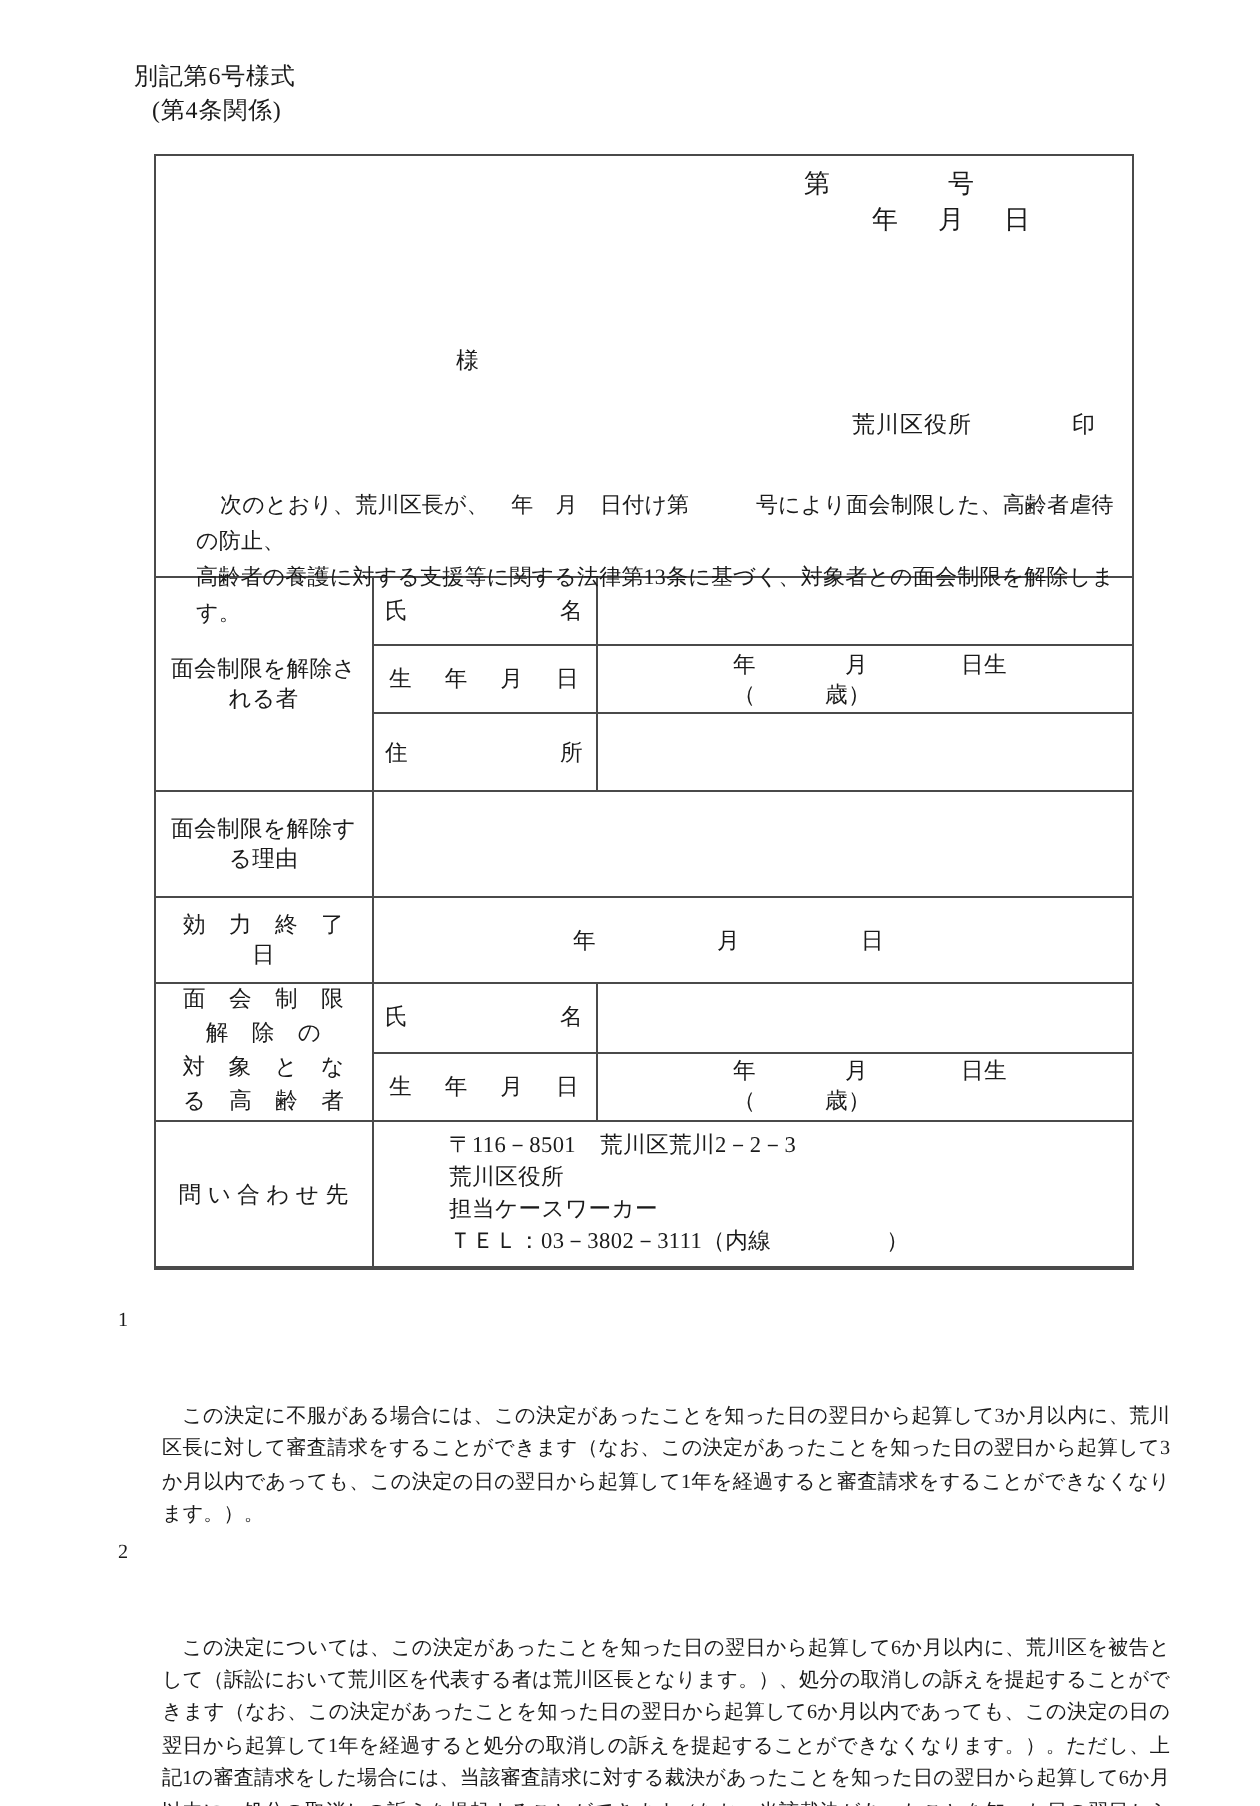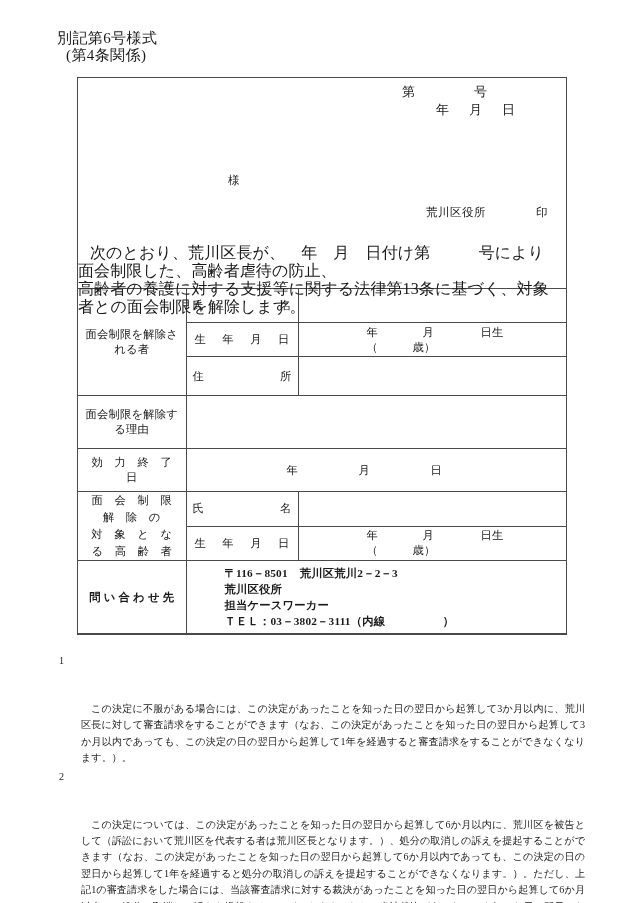--- a/index.html
+++ b/index.html
@@ -17,23 +17,23 @@
   }
 
   .page {
     position: absolute;
     inset: 0;
   }
 
   
   .form-header {
     position: absolute;
-    left: 57px;
+    left: 67px;
     top: 30px;
-    font-size: 15px;
+    font-size: 12px;
     line-height: 17px;
     letter-spacing: 0.4px;
   }
   .form-header .line2 { padding-left: 9px; }
 
   
   .frame {
     position: absolute;
     left: 77px;
     top: 77px;
@@ -81,24 +81,24 @@
     position: absolute;
     right: 18px;
     top: 127px;
     font-size: 11.5px;
     letter-spacing: 0.5px;
   }
   .issuer .seal { display: inline-block; margin-left: 50px; }
 
   .body-text {
     position: absolute;
-    left: 0;
+    left: 20px;
     right: 6px;
     top: 166px;
-    font-size: 16px;
+    font-size: 11px;
     line-height: 18px;
     letter-spacing: 0.1px;
   }
   .body-text .p1 { text-indent: 12px; }
 
   
   table.main {
     border-collapse: collapse;
     width: 100%;
     table-layout: fixed;
@@ -155,21 +155,21 @@
     line-height: 16px;
     font-size: 11.3px;
   }
   .contact-cell .addr-part2 { margin-left: 12px; }
 
   .h-name   { height: 33px; }
   .h-dob    { height: 33px; }
   .h-addr   { height: 38px; }
   .h-reason { height: 52px; }
   .h-eff    { height: 42px; }
-  .h-contact{ height: 72px; font-weight: bold; }
+  .h-contact{ height: 72px; }
 
   
   .notes {
     position: absolute;
     left: 57px;
     top: 653px;
     width: 528px;
     font-size: 10.1px;
     line-height: 16.4px;
     letter-spacing: 0px;

